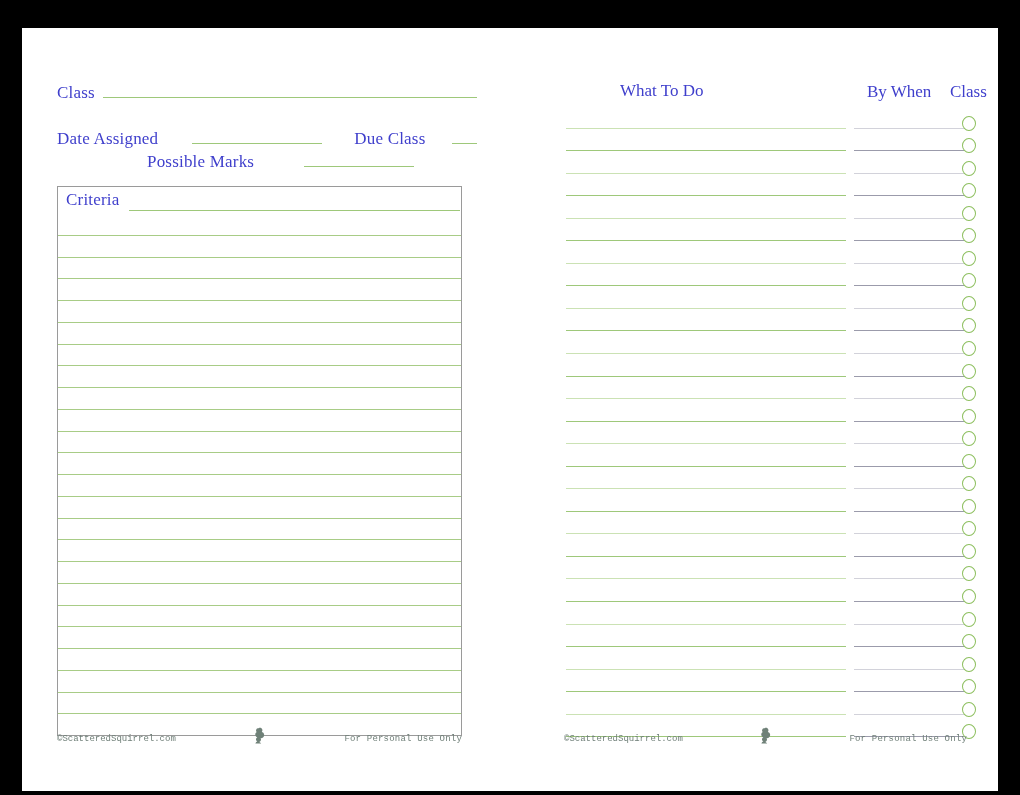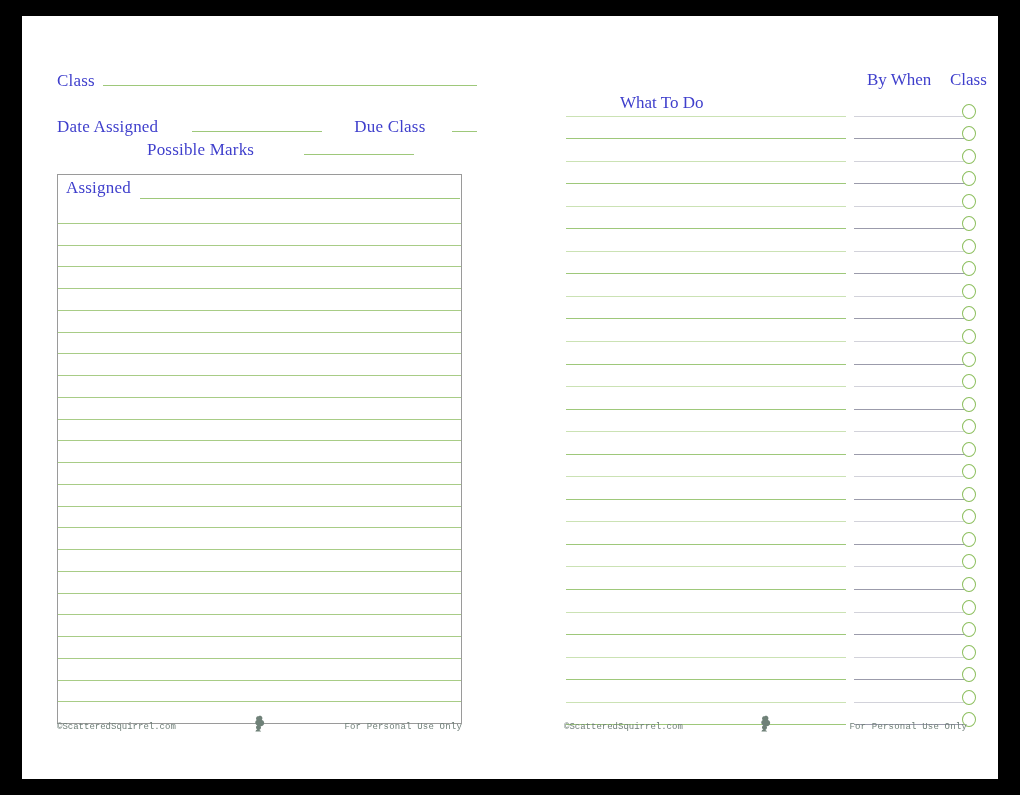--- a/index.html
+++ b/index.html
@@ -10,21 +10,21 @@
   body {
     width: 1020px;
     height: 795px;
     overflow: hidden;
     font-family: "Liberation Serif", "DejaVu Serif", serif;
   }
 
   #sheet {
     position: absolute;
     left: 22px;
-    top: 16px;
+    top: 28px;
     width: 976px;
     height: 763px;
     background: #ffffff;
   }
 
   
   .page {
     position: absolute;
     top: 0;
     height: 763px;
@@ -97,21 +97,21 @@
     border-bottom: 1.1px solid #a8cc86;
   }
 
   
   .r-head {
     position: absolute;
     color: #3f3fcc;
     font-size: 17px;
     white-space: nowrap;
   }
-  #head-what  { left: 88px;  top: 53px; margin-top: 24px; }
+  #head-what  { left: 88px;  top: 53px; }
   #head-when  { left: 335px; top: 54px; }
   #head-done  { left: 418px; top: 54px; }
 
   #todo-rows { position: absolute; left: 0; top: 78px; width: 466px; }
   .todo-row {
     position: relative;
     height: 22.55px;
   }
   .todo-row .ln-what {
     position: absolute;
@@ -186,21 +186,21 @@
       <span class="rule r2"></span>
     </div>
 
     <div class="field-row" id="row-marks">
       <span class="lbl">Possible Marks</span>
       <span class="rule"></span>
     </div>
 
     <div id="criteria-box">
       <div id="criteria-head">
-        <span class="lbl">Assigned</span>
+        <span class="lbl">Criteria</span>
         <span class="rule"></span>
       </div>
       <div class="crit-lines" id="crit-lines">
           <div class="crit-line" style="top: 21.75px;"></div>
           <div class="crit-line" style="top: 43.5px;"></div>
           <div class="crit-line" style="top: 65.25px;"></div>
           <div class="crit-line" style="top: 87px;"></div>
           <div class="crit-line" style="top: 108.75px;"></div>
           <div class="crit-line" style="top: 130.5px;"></div>
           <div class="crit-line" style="top: 152.25px;"></div>

